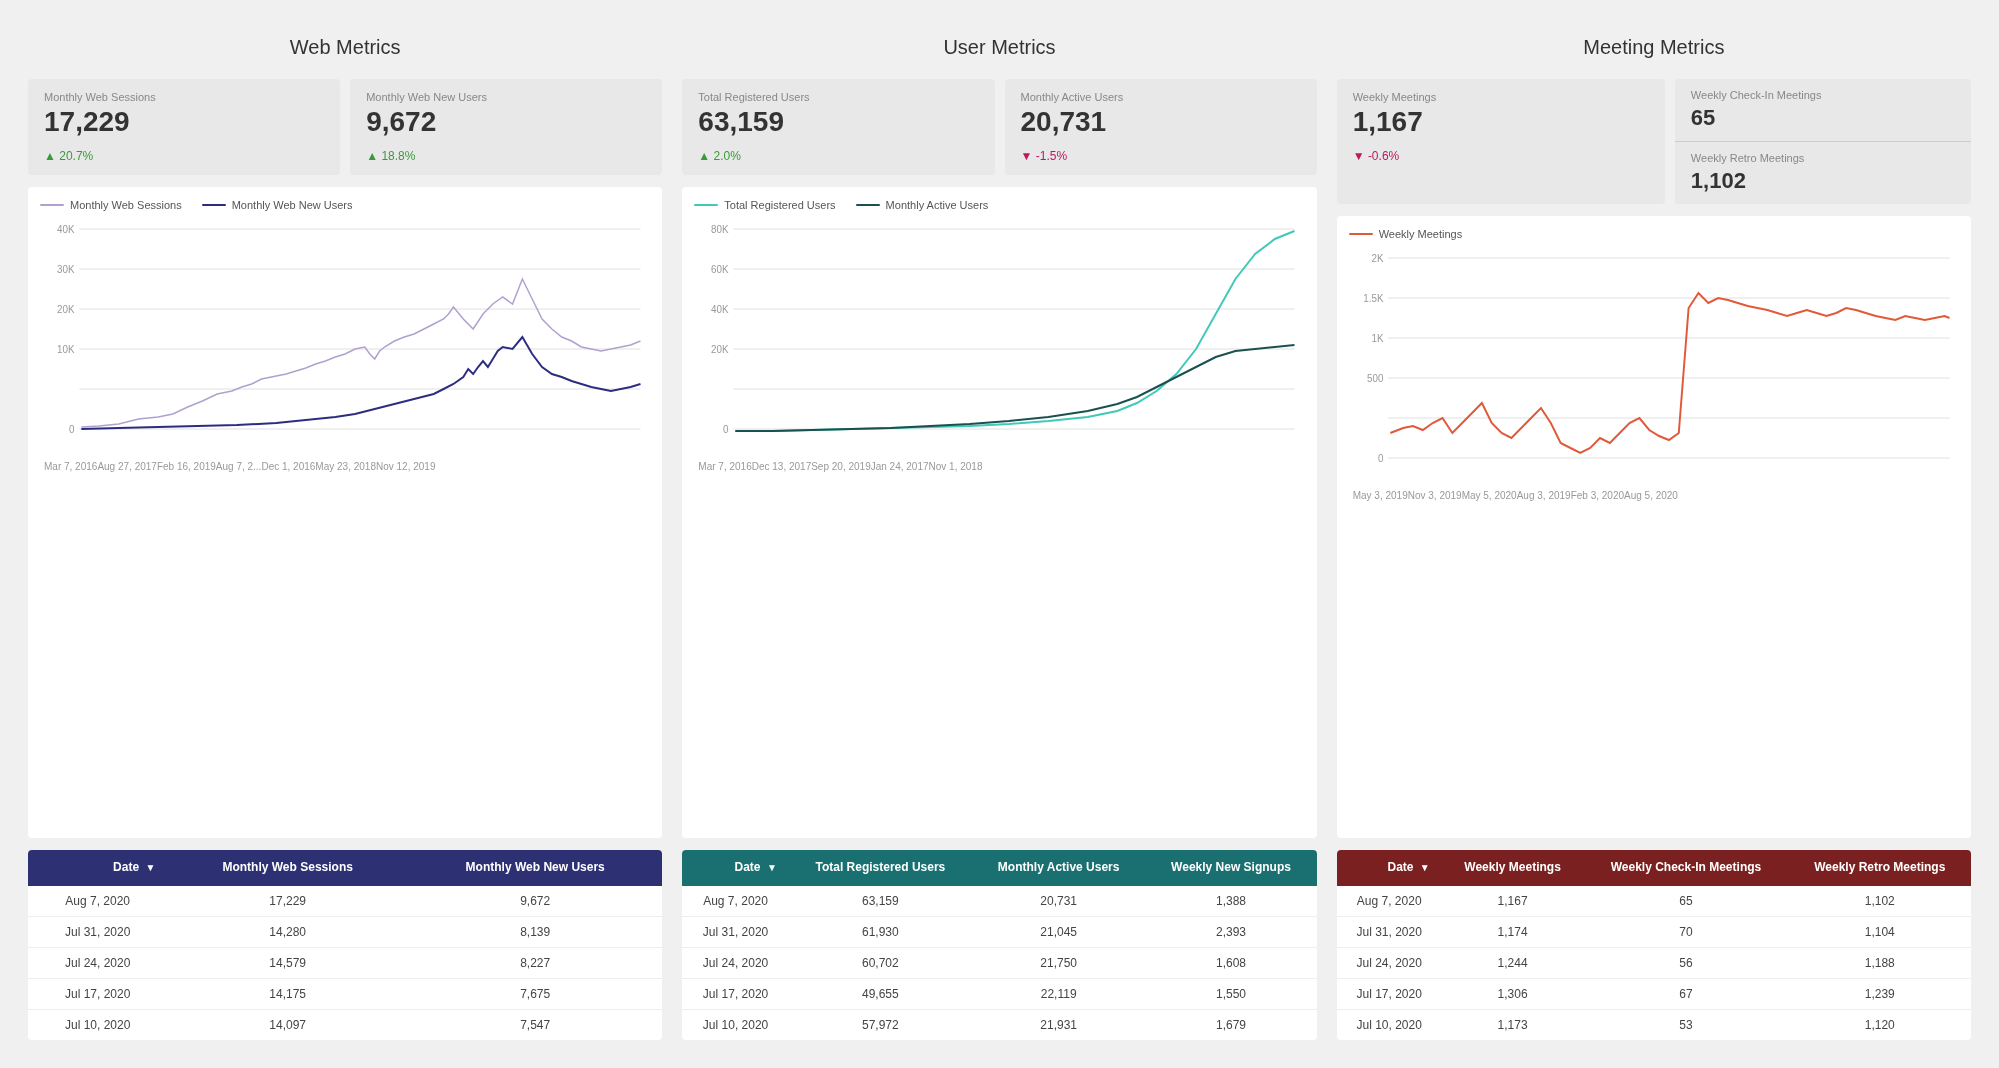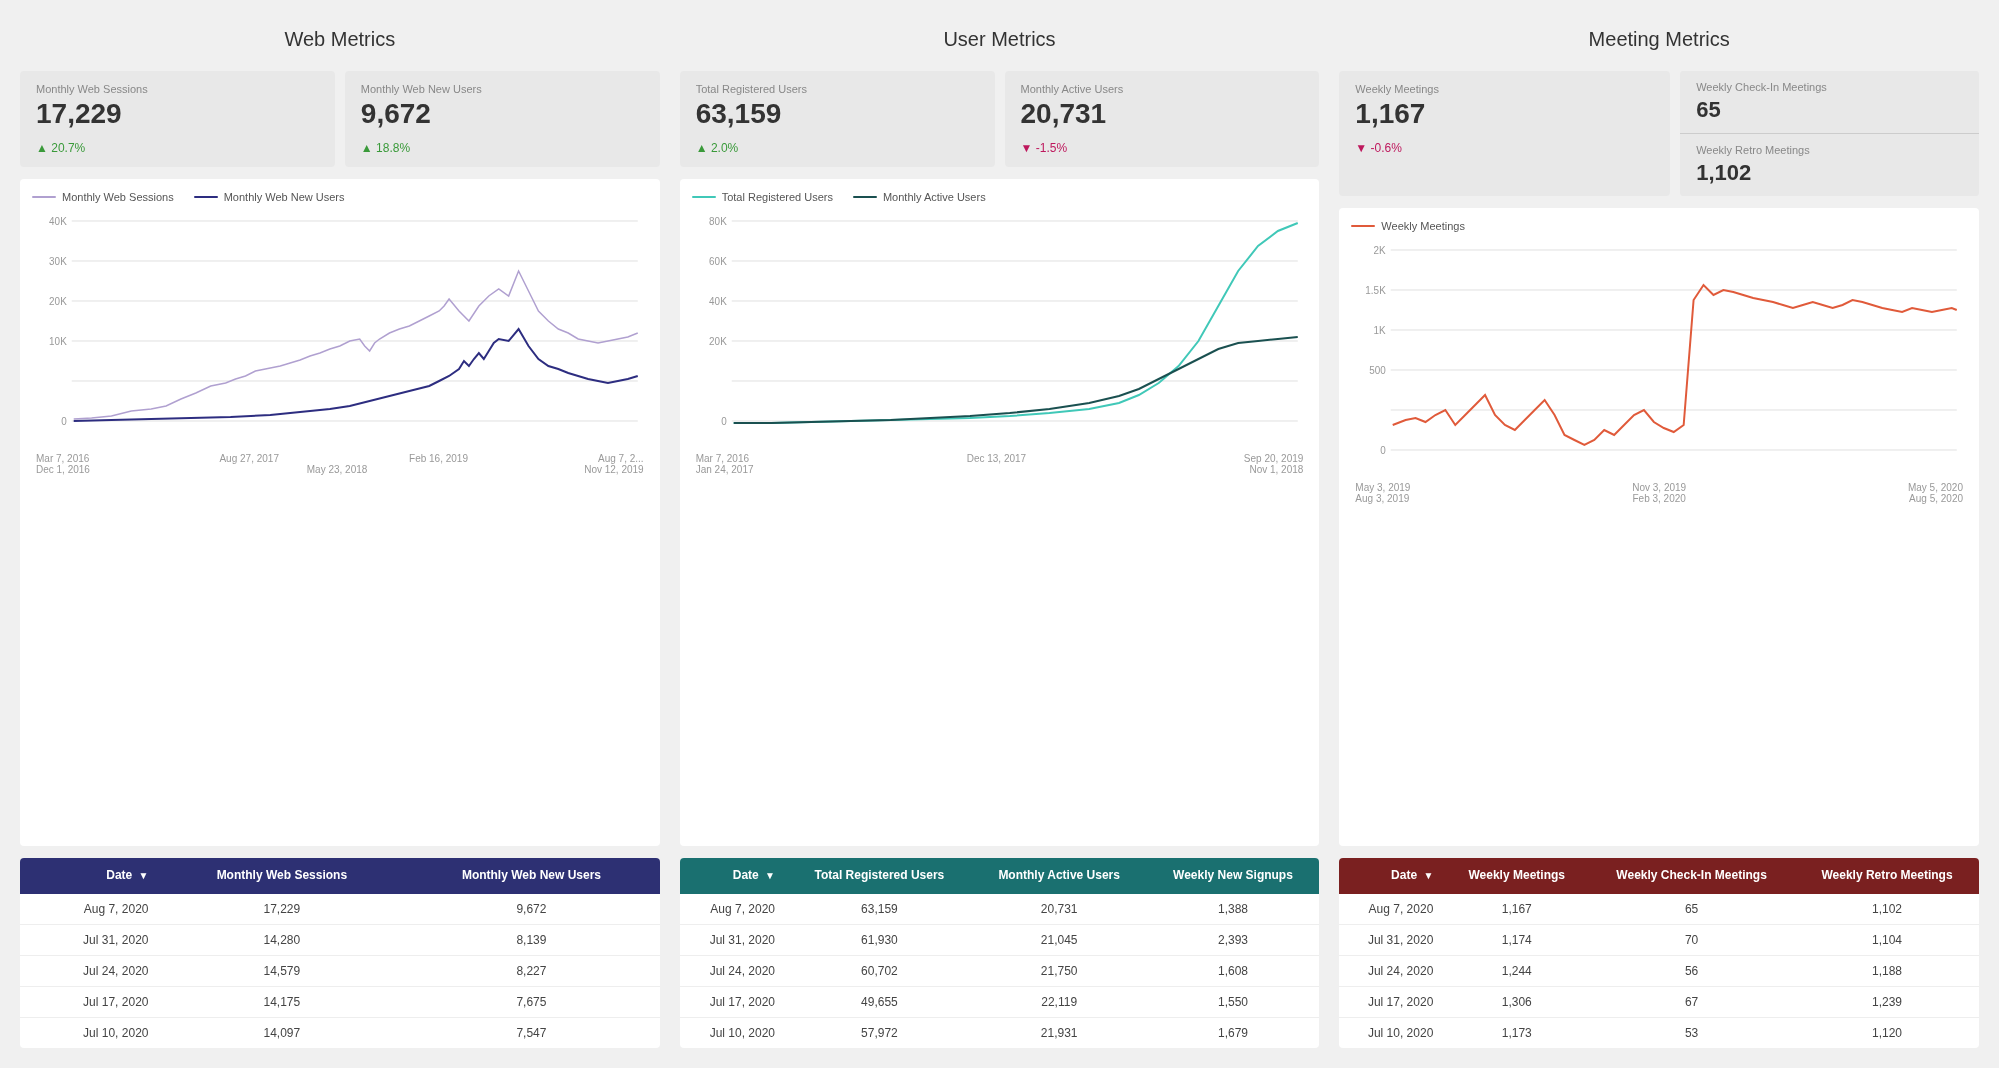--- a/index.html
+++ b/index.html
@@ -1,17 +1,17 @@
 <!DOCTYPE html>
 <html><head>
   <meta charset="utf-8">
   <style>
     * { box-sizing: border-box; margin: 0; padding: 0; }
     body { font-family: 'Segoe UI', Arial, sans-serif; background: #f5f5f5; color: #333; font-size: 13px; }
-    .dashboard { display: flex; gap: 20px; padding: 20px; width: 1999px; min-height: 1068px; background: #f0f0f0; }
+    .dashboard { display: flex; gap: 20px; padding: 28px; width: 1999px; min-height: 1068px; background: #f0f0f0; }
     .panel { flex: 1; display: flex; flex-direction: column; gap: 12px; }
     .panel-title { text-align: center; font-size: 20px; font-weight: 400; color: #333; padding: 8px 0; }
     .kpi-row { display: flex; gap: 10px; }
     .kpi-card { flex: 1; background: #e8e8e8; border-radius: 4px; padding: 12px 16px; }
     .kpi-card.split { display: flex; flex-direction: column; gap: 0; padding: 0; overflow: hidden; }
     .kpi-split-item { padding: 10px 16px; background: #e8e8e8; }
     .kpi-split-item:first-child { border-bottom: 1px solid #ccc; }
     .kpi-label { font-size: 11px; color: #888; margin-bottom: 4px; }
     .kpi-value { font-size: 28px; font-weight: 600; color: #333; line-height: 1.1; }
     .kpi-value-sm { font-size: 22px; font-weight: 600; color: #333; }
@@ -19,31 +19,31 @@
     .kpi-change.up { color: #3a9a3a; }
     .kpi-change.down { color: #be185d; }
     .arrow-up::before { content: '▲ '; }
     .arrow-down::before { content: '▼ '; }
     .chart-area { background: #fff; border-radius: 4px; padding: 12px 12px 8px; flex: 1; min-height: 280px; }
     .legend { display: flex; gap: 20px; align-items: center; margin-bottom: 8px; flex-wrap: wrap; }
     .legend-item { display: flex; align-items: center; gap: 6px; font-size: 11px; color: #555; }
     .legend-line { width: 24px; height: 2px; display: inline-block; border-radius: 1px; }
     .chart-container { position: relative; width: 100%; height: 240px; }
     svg.chart { width: 100%; height: 100%; }
-    .x-axis-labels { display: flex; justify-content: space-between; font-size: 10px; color: #999; margin-top: 2px; padding: 0 4px; flex-direction: column; }
+    .x-axis-labels { display: flex; font-size: 10px; color: #999; margin-top: 2px; padding: 0 4px; flex-direction: row; }
     .x-row { display: flex; justify-content: space-between; }
     .table-section { background: #fff; border-radius: 4px; overflow: hidden; }
     table { width: 100%; border-collapse: collapse; }
     thead tr { background: #2d3073; color: #fff; }
     thead.teal-header tr { background: #1a7070; }
     thead.brown-header tr { background: #7a2020; }
     th { padding: 10px 12px; text-align: center; font-size: 12px; font-weight: 600; line-height: 1.3; }
     th.left-align { text-align: right; }
     td { padding: 8px 12px; font-size: 12px; color: #444; border-bottom: 1px solid #eee; text-align: center; }
-    td.left-align { text-align: right; margin-left: 8px; }
+    td.left-align { text-align: center; margin-left: 8px; }
     tr:last-child td { border-bottom: none; }
     .sort-icon { font-size: 10px; margin-left: 3px; }
   </style>
 </head>
 <body>
 
 <div class="dashboard">
 
   <div class="panel">
     <div class="panel-title">Web Metrics</div>

